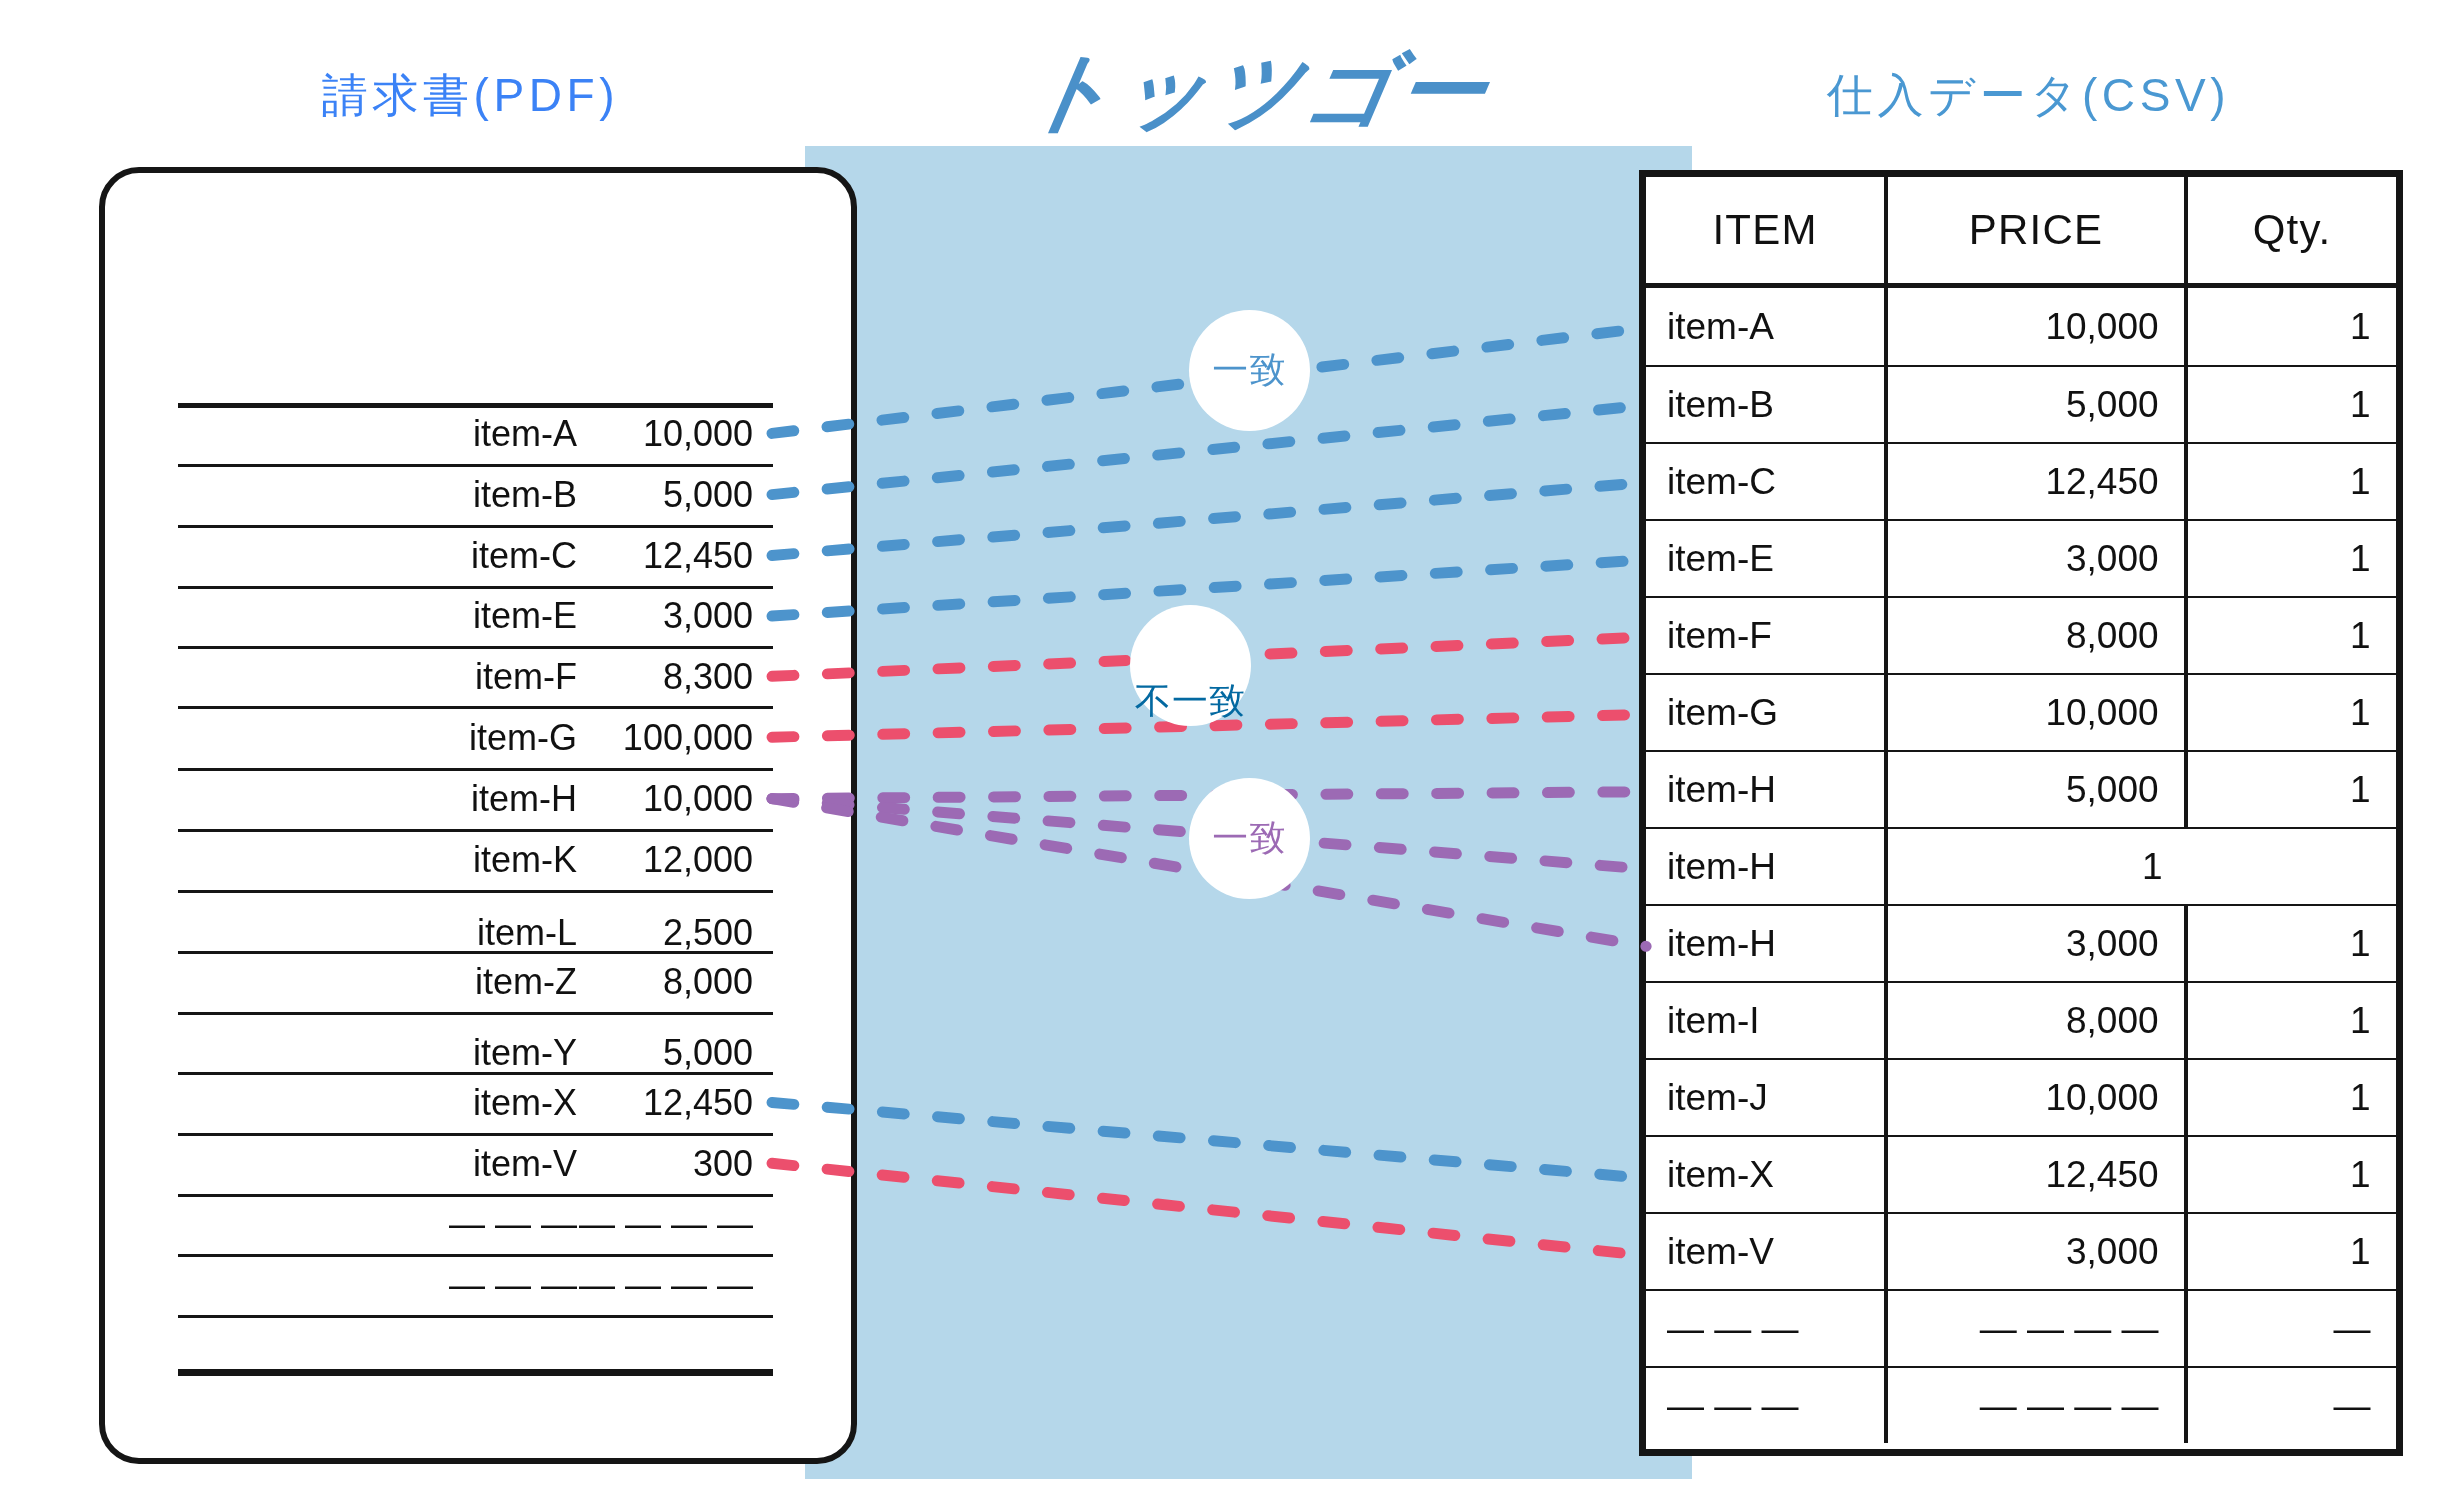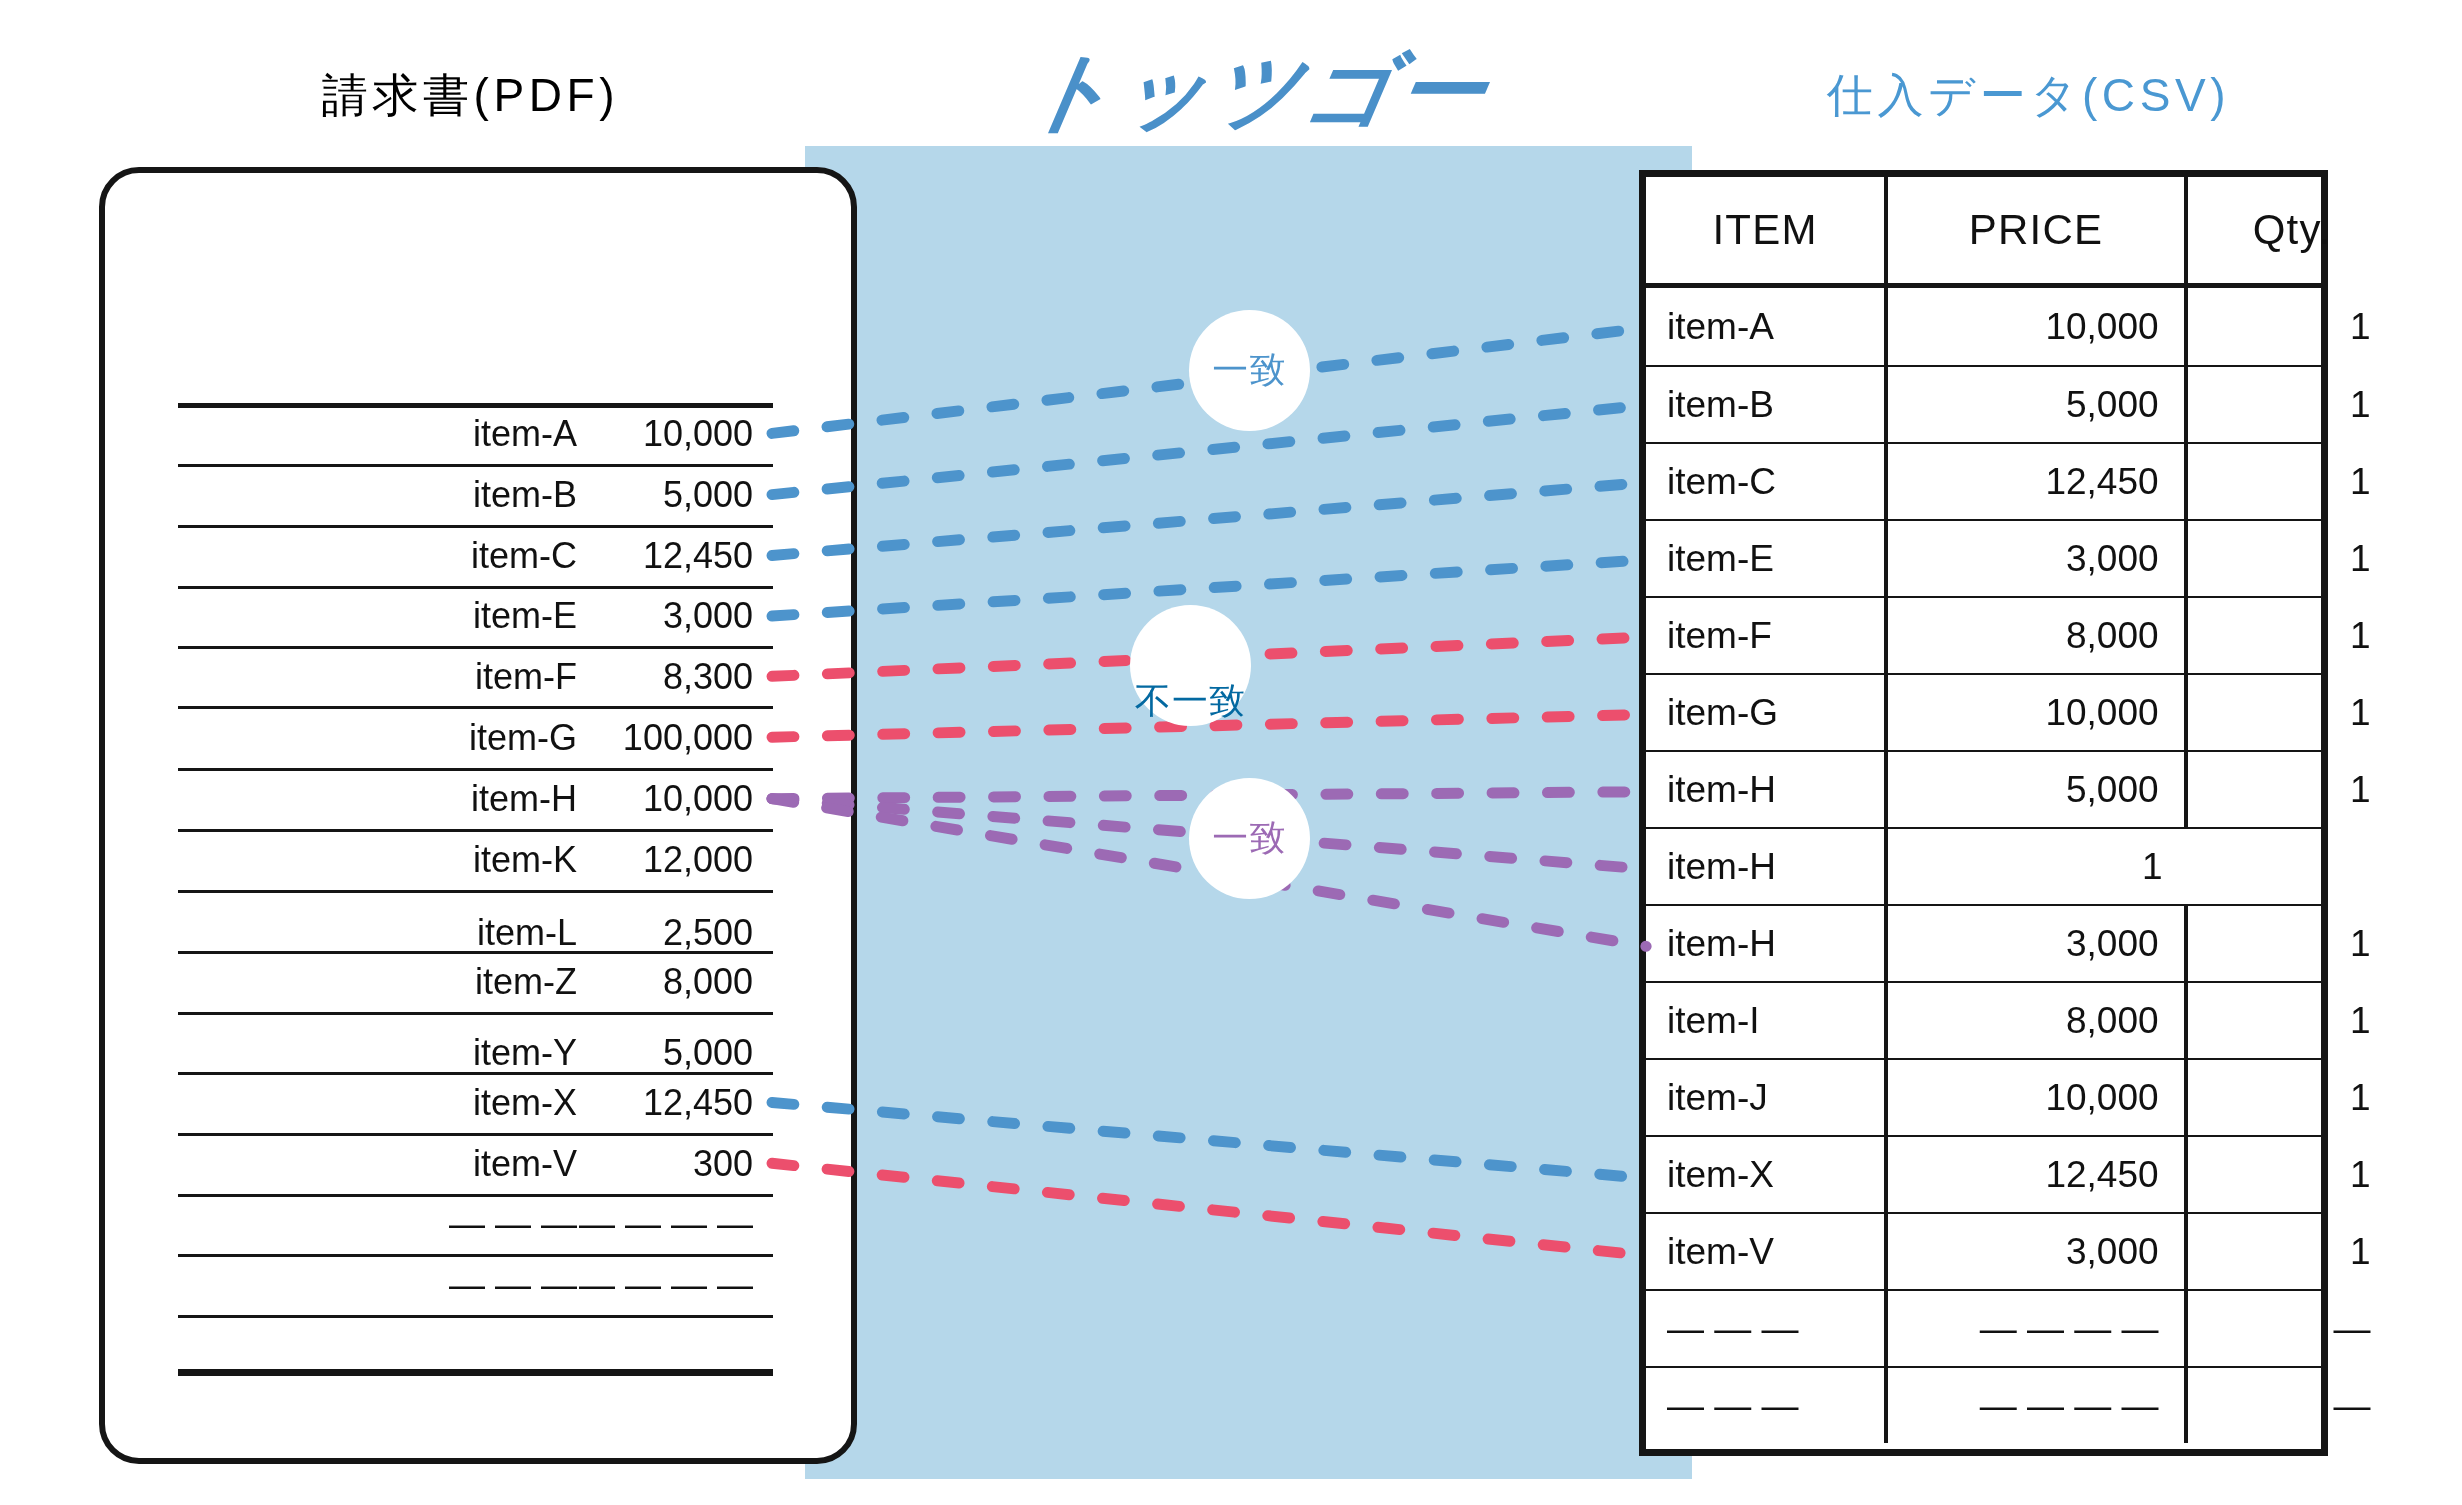--- a/index.html
+++ b/index.html
@@ -19,21 +19,21 @@
   .doc {
     position:absolute; left:99px; top:167px; width:758px; height:1297px;
     background:#ffffff; border:6.3px solid #151515; border-radius:40px; box-sizing:border-box;
     z-index:1;
   }
   .doc-rule { position:absolute; left:178px; width:595px; background:#151515; z-index:2; }
   .doc-row { position:absolute; left:178px; width:595px; height:55px; z-index:2; font-size:36px; color:#111; }
   .doc-row .name  { position:absolute; right:196px; top:50%; transform:translateY(-50%); white-space:nowrap; }
   .doc-row .value { position:absolute; right:20px;  top:50%; transform:translateY(-50%); white-space:nowrap; }
   .csv-table {
-    position:absolute; left:1639px; top:170px; width:689px; height:1286px;
+    position:absolute; left:1639px; top:170px; width:764px; height:1286px;
     background:#ffffff; border:7px solid #151515; box-sizing:border-box; z-index:1;
   }
   .csv-header { display:grid; grid-template-columns:242px 300px 208px; height:106px; border-bottom:5.8px solid #151515; }
   .csv-header > div {
     display:flex; align-items:center; justify-content:center;
     font-size:42px; color:#111; letter-spacing:1.2px;
   }
   .csv-row { display:grid; grid-template-columns:242px 300px 208px; height:77px; border-top:2.9px solid #151515; box-sizing:border-box; }
   .csv-row.first { border-top:none; }
   .csv-row > div { display:flex; align-items:center; font-size:37px; color:#111; white-space:nowrap; }
@@ -48,21 +48,21 @@
     font-size:36px; letter-spacing:1.2px; white-space:nowrap;
   }
 </style>
 </head>
 <body>
 
 <div class="canvas">
 
   <div class="band" style="background: rgb(181, 215, 234);"></div>
 
-  <div class="title title-left" style="color: #000000;">請求書(PDF)</div>
+  <div class="title title-left" style="color: #3b82f6;">請求書(PDF)</div>
   <div class="logo" style="color: rgb(74, 144, 201);">トッツゴー</div>
   <div class="title title-right" style="color: rgb(74, 152, 210);">仕入データ(CSV)</div>
 
   <div class="doc"></div>
   <div id="doc-content">
       <div class="doc-rule" style="top: 403px; height: 5.2px;"></div>
       <div class="doc-rule" style="top: 464px; height: 2.9px;"></div>
       <div class="doc-rule" style="top: 525px; height: 2.9px;"></div>
       <div class="doc-rule" style="top: 586px; height: 2.9px;"></div>
       <div class="doc-rule" style="top: 646px; height: 2.9px;"></div>

